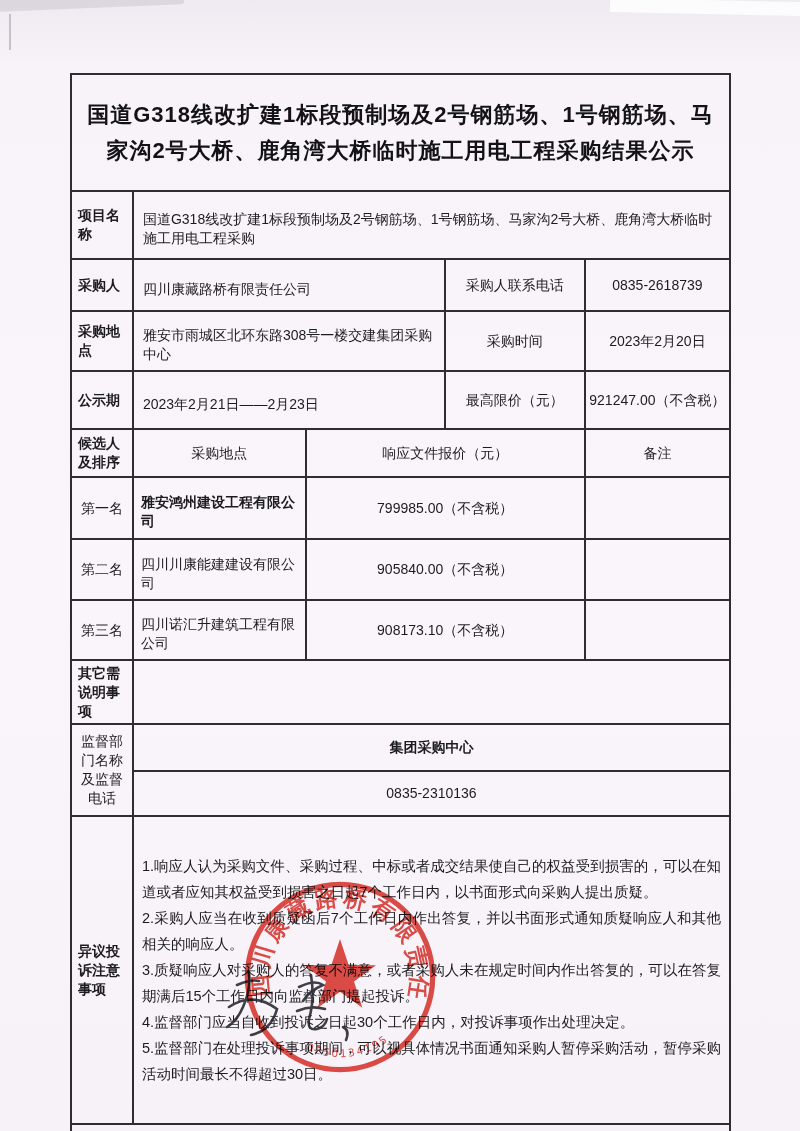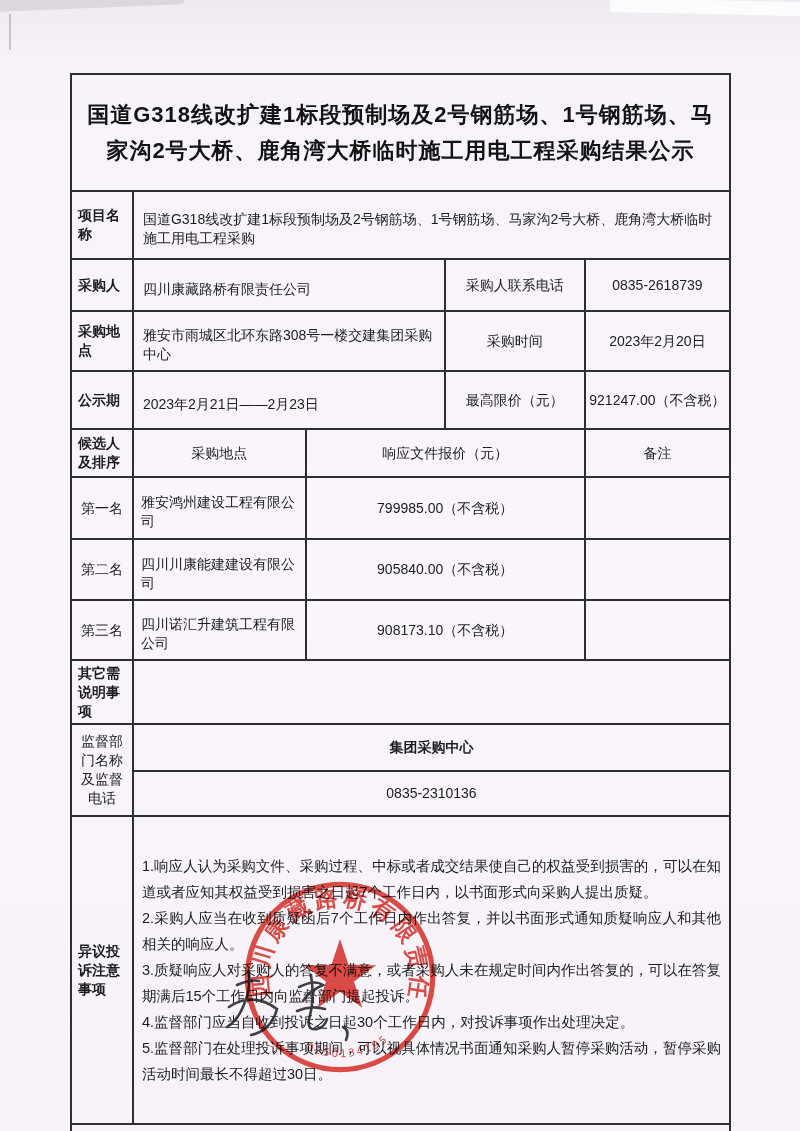--- a/index.html
+++ b/index.html
@@ -84,21 +84,21 @@
 
     <tr>
       <td class="lab h42">候选人及排序</td>
       <td class="val-c h42">采购地点</td>
       <td class="val-c h42" colspan="2">响应文件报价（元）</td>
       <td class="val-c h42">备注</td>
     </tr>
 
     <tr>
       <td class="lab-c h48">第一名</td>
-      <td class="val-l h48" style="padding-left:7px;">雅安鸿州建设工程有限公司</td>
+      <td class="val-l h48" style="padding-left:7px;font-weight:bold;">雅安鸿州建设工程有限公司</td>
       <td class="val-c h48" colspan="2">799985.00（不含税）</td>
       <td class="empty-cell h48"></td>
     </tr>
     <tr>
       <td class="lab-c h47">第二名</td>
       <td class="val-l h47" style="padding-left:7px;">四川川康能建建设有限公司</td>
       <td class="val-c h47" colspan="2">905840.00（不含税）</td>
       <td class="empty-cell h47"></td>
     </tr>
     <tr>

